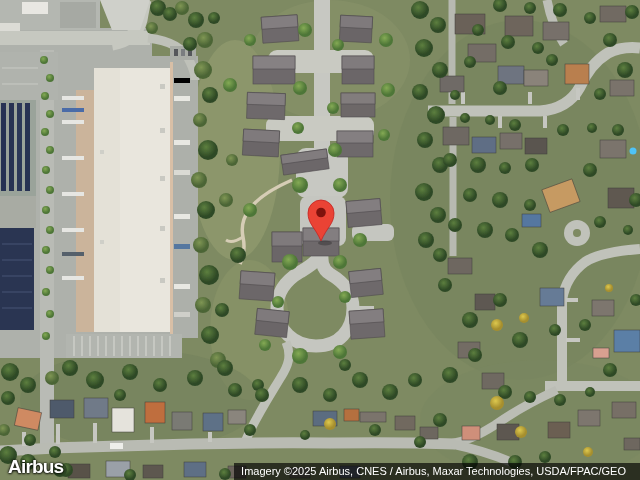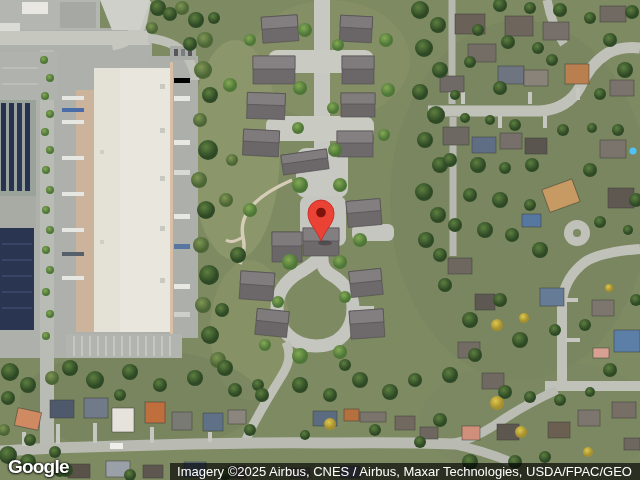--- a/index.html
+++ b/index.html
@@ -11,21 +11,21 @@
   .tA{fill:url(#gA);} .tB{fill:url(#gB);} .tC{fill:url(#gC);} .tY{fill:url(#gY);}
   #google-logo{
     position:absolute;left:8px;bottom:4px;color:#fff;
     font-size:19px;font-weight:700;letter-spacing:-0.8px;line-height:1;
     text-shadow:0 1px 2px rgba(0,0,0,.65),0 0 3px rgba(0,0,0,.5),1px 0 2px rgba(0,0,0,.45),-1px 0 2px rgba(0,0,0,.45);
     user-select:none;
   }
   #attribution-bar{
     position:absolute;right:0;bottom:0;height:17px;
     background:rgba(0,0,0,0.66);color:#fff;
-    font-size:13px;line-height:17px;padding:0 8px 0 7px;
+    font-size:11px;line-height:17px;padding:0 14px 0 7px;
     white-space:nowrap;
   }
 </style>
 </head>
 <body>
 
 <div id="map-viewport">
 
   <svg id="scene" width="640" height="480" viewBox="0 0 640 480" xmlns="http://www.w3.org/2000/svg">
     <defs>
@@ -479,18 +479,18 @@
       <circle class="tY" cx="609" cy="288" r="4"></circle>
     </g>
 
     <g>
       <ellipse cx="325" cy="243" rx="7" ry="2.5" fill="rgba(0,0,0,0.25)"></ellipse>
       <path d="M321,241 C315,227 308,224 308,213 a13,13 0 1 1 26,0 c0,11 -7,14 -13,28 z" fill="#EA4335" stroke="#C5221F" stroke-width="0.8"></path>
       <circle cx="321" cy="212.5" r="4.8" fill="#7E120D"></circle>
     </g>
   </svg>
 
-  <div id="google-logo">Google</div>
+  <div id="google-logo">Airbus</div>
 
   <div id="attribution-bar">
     <span>Imagery ©2025 Airbus, CNES / Airbus, Maxar Technologies, USDA/FPAC/GEO</span>
   </div>
 </div>
 
 </body></html>

